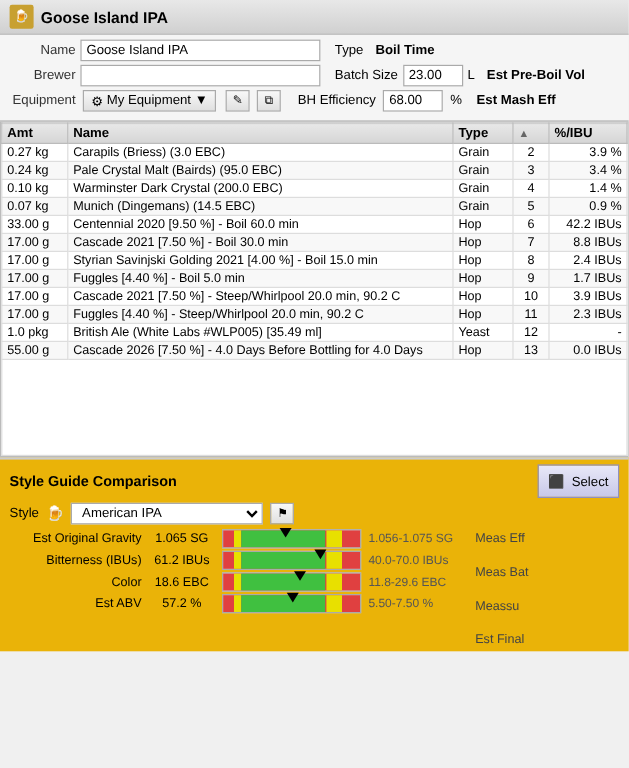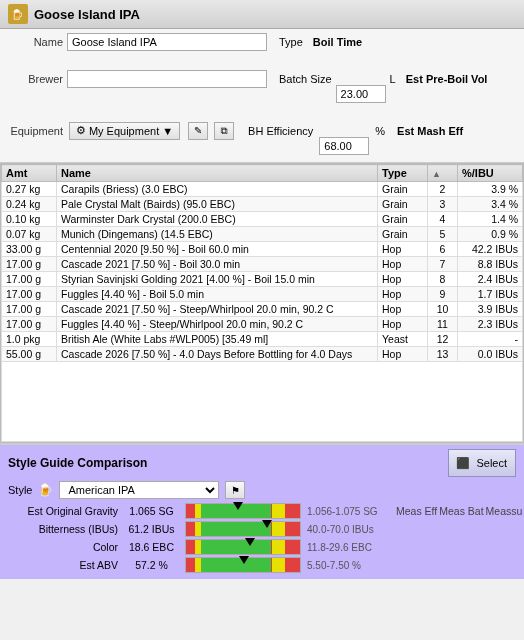--- a/index.html
+++ b/index.html
@@ -49,21 +49,21 @@
 
     .form-input {
       border: 1px solid #aaa;
       background: white;
       padding: 1px 4px;
       height: 18px;
       font-size: 11px;
     }
 
     .form-input-wide { width: 200px; }
-    .form-input-short { width: 50px; margin-top: 31px; }
+    .form-input-short { width: 50px; }
 
     .form-select {
       border: 1px solid #aaa;
       background: white;
       padding: 1px 2px;
       height: 18px;
       font-size: 11px;
     }
 
     .equipment-row {
@@ -137,21 +137,21 @@
 
     .empty-space {
       background: white;
       height: 80px;
       border-left: 1px solid #ddd;
       border-right: 1px solid #ddd;
       border-bottom: 1px solid #ddd;
     }
 
     .style-section {
-      background: #c4b5fd;
+      background: #eab308;
       border-top: 2px solid #ccc;
       padding: 4px 8px;
     }
 
     .style-header {
       font-weight: bold;
       font-size: 12px;
       margin-bottom: 4px;
       display: flex;
       align-items: center;
@@ -252,22 +252,22 @@
     }
 
     .style-left {
       flex: 1;
       padding-right: 4px;
     }
 
     .style-right {
       width: 120px;
       display: flex;
-      flex-direction: row;
-      gap: 2px;
+      flex-direction: column;
+      gap: 16px;
       padding-top: 24px;
     }
 
     .style-right-label {
       font-size: 10.5px;
       color: #444;
       text-align: left;
       white-space: nowrap;
     }
   </style>

